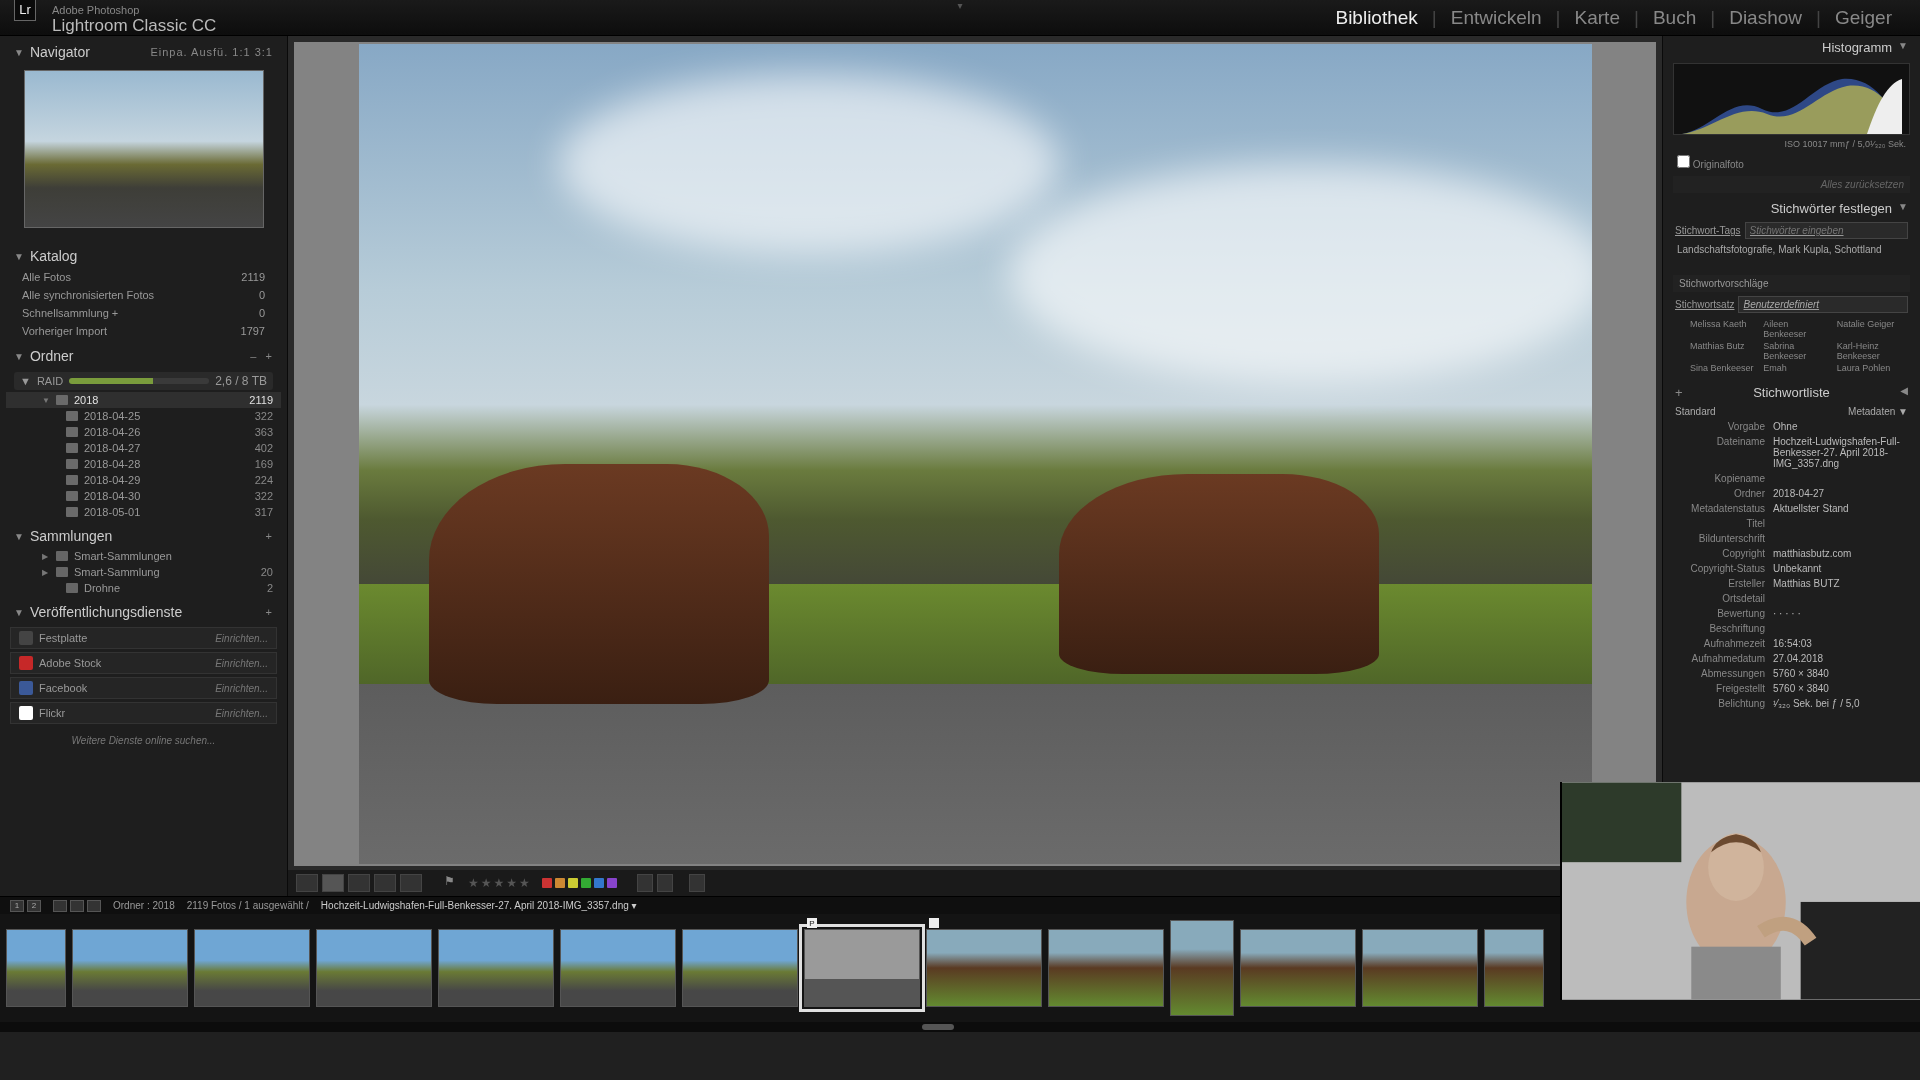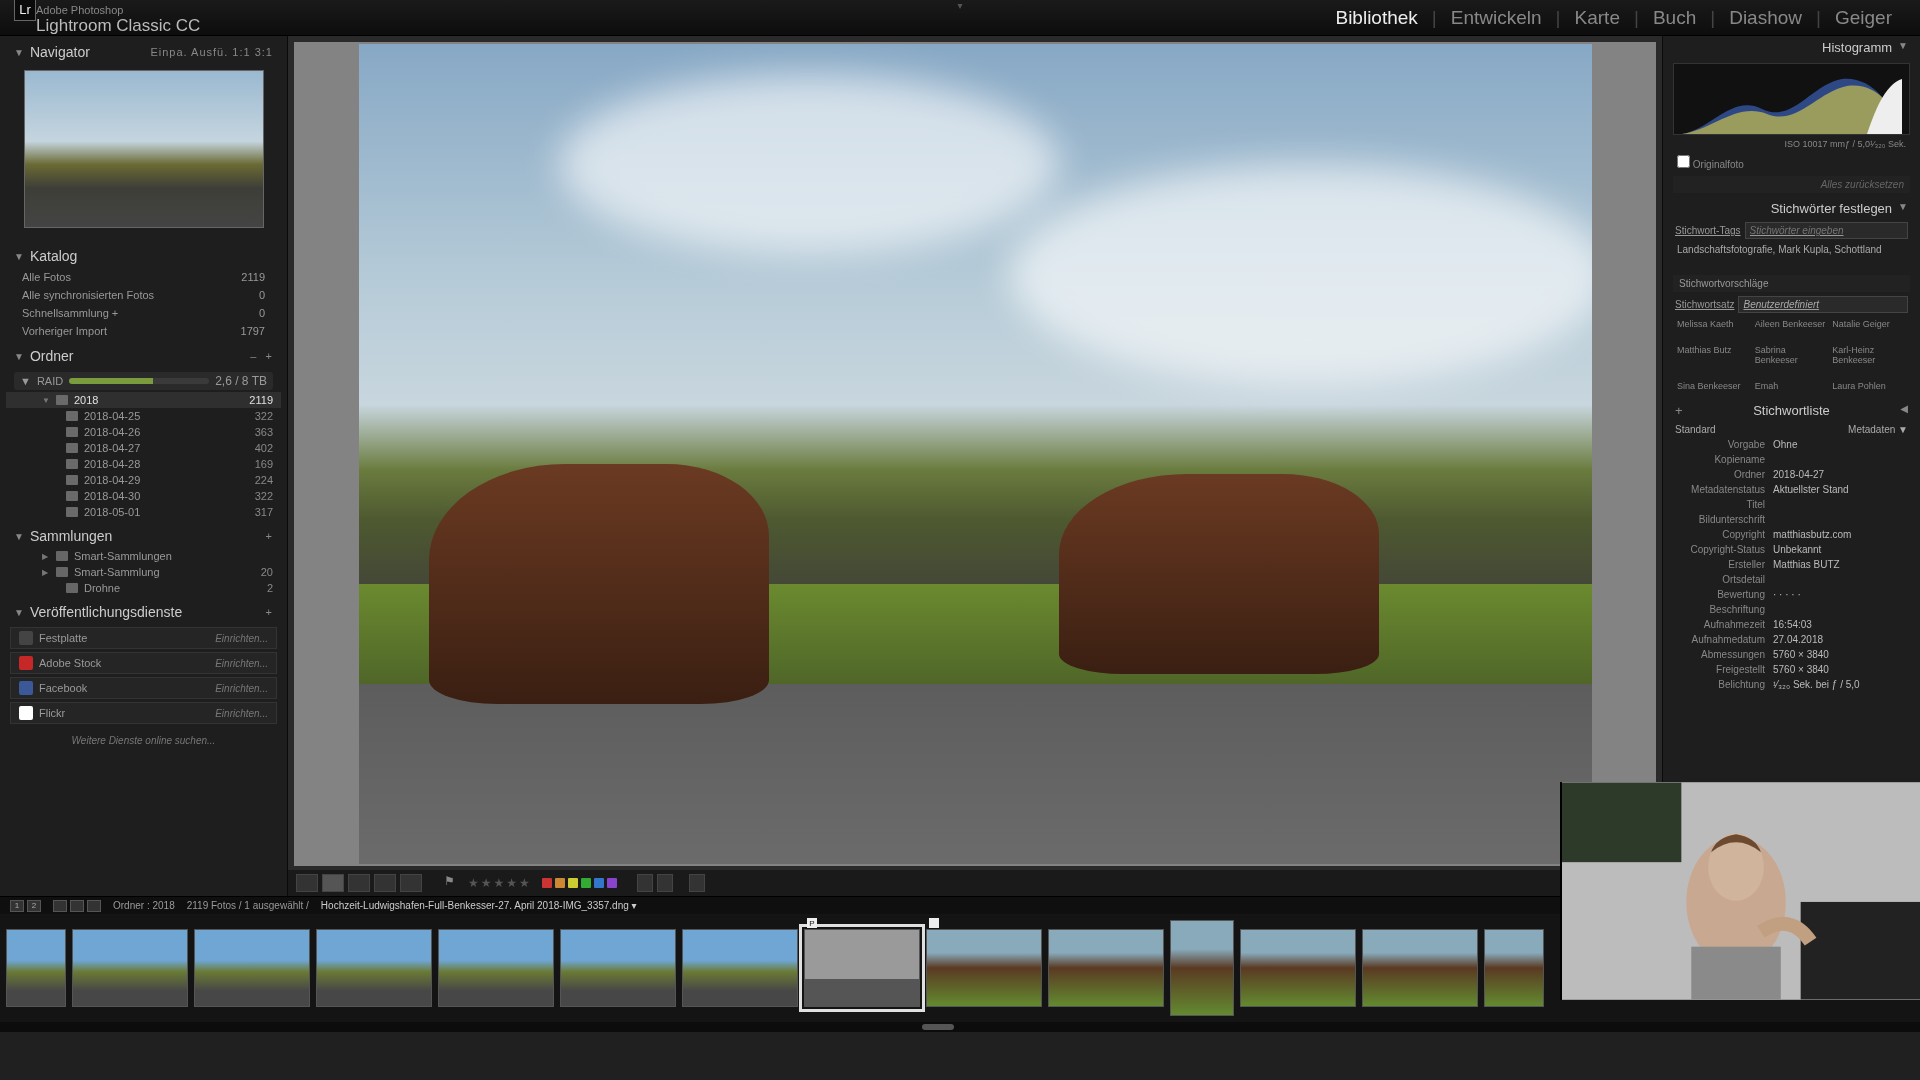--- a/index.html
+++ b/index.html
@@ -1,20 +1,20 @@
 <!DOCTYPE html>
 <html><head>
 <meta charset="utf-8">
 <style>
 * { margin: 0; padding: 0; box-sizing: border-box; font-family: "Helvetica Neue", Arial, sans-serif; }
 body { background: #202020; color: #ccc; width: 1920px; height: 1080px; overflow: hidden; font-size: 12px; position: relative; }
 
 
 .header { height: 36px; background: linear-gradient(#1a1a1a,#0d0d0d); display: flex; align-items: center; justify-content: space-between; padding: 0 14px; border-bottom: 1px solid #000; }
-.brand { display: flex; align-items: baseline; gap: 0; }
+.brand { display: flex; align-items: baseline; gap: 16px; }
 .lr-icon { width: 22px; height: 22px; background: #0a0a0a; border: 1px solid #666; color: #eee; font-size: 13px; display: flex; align-items: center; justify-content: center; font-weight: 300; }
 .brand-text { color: #bbb; font-size: 17px; font-weight: 300; }
 .modules { display: flex; gap: 0; color: #888; font-size: 19px; font-weight: 300; }
 .module { padding: 0 14px; cursor: pointer; }
 .module.active { color: #eee; }
 .divider { color: #444; }
 
 
 .main { display: flex; height: 860px; }
 
@@ -67,21 +67,21 @@
 .panel-hdr-r { display: flex; justify-content: flex-end; align-items: flex-start; gap: 6px; color: #ccc; padding: 4px 6px; font-size: 13px; }
 .panel-hdr-r .tri { font-size: 10px; color: #888; }
 .histogram { height: 72px; margin: 4px; background: #111; border: 1px solid #333; position: relative; overflow: hidden; }
 .histo-curve { position: absolute; bottom: 0; left: 8px; right: 8px; height: 60px; }
 .histo-info { display: flex; justify-content: flex-end; font-size: 9px; color: #888; padding: 0 8px 4px; }
 .reset-bar { background: #222; margin: 4px; padding: 3px 6px; text-align: right; font-style: italic; color: #666; font-size: 10px; }
 .kw-input { display: flex; gap: 4px; align-items: center; padding: 2px 6px; font-size: 10px; color: #999; text-decoration: underline; }
 .kw-input input { flex: 1; background: #2a2a2a; border: 1px solid #444; color: #aaa; font-size: 10px; padding: 2px 4px; font-style: italic; }
 .kw-list { padding: 3px 8px 18px; font-size: 10px; color: #aaa; }
 .kw-suggest { background: #222; margin: 2px 4px; padding: 3px 6px; font-size: 10px; color: #999; }
-.names-grid { display: grid; grid-template-columns: 1fr 1fr 1fr; gap: 16px 4px; font-size: 9px; color: #888; padding: 4px 8px 8px; }
+.names-grid { display: grid; grid-template-columns: 1fr 1fr 1fr; gap: 2px 4px; font-size: 9px; color: #888; padding: 4px 8px 8px; margin-left: 13px; }
 .meta-row { display: flex; font-size: 10px; color: #999; padding: 2px 6px; gap: 8px; }
 .meta-row .lbl { width: 90px; text-align: right; color: #888; }
 .meta-row .val { flex: 1; color: #bbb; }
 .meta-select-bar { display: flex; justify-content: space-between; padding: 2px 6px; font-size: 10px; color: #aaa; }
 
 
 .info-strip { height: 18px; background: #0f0f0f; border-top: 1px solid #000; display: flex; align-items: center; gap: 12px; padding: 0 10px; font-size: 10px; color: #999; }
 .filmstrip { height: 108px; background: #141414; display: flex; align-items: center; padding: 4px 6px; gap: 6px; overflow: hidden; }
 .thumb { width: 116px; height: 78px; background: #333; border: 1px solid #555; position: relative; cursor: pointer; flex-shrink: 0; }
 .thumb.sel { outline: 3px solid #e0e0e0; outline-offset: 2px; }
@@ -370,20 +370,24 @@
     <div class="meta-select-bar">
       <span>Standard</span>
       <span><span>Metadaten</span> <span class="tri">▼</span></span>
     </div>
     <div class="meta-row">
         <span class="lbl">Vorgabe</span>
         <span class="val">Ohne</span>
       </div>
     <div id="meta-rows">
         <div class="meta-row">
+          <span class="lbl">Dateiname</span>
+          <span class="val">Hochzeit-Ludwigshafen-Full-Benkesser-27. April 2018-IMG_3357.dng</span>
+        </div>
+        <div class="meta-row">
           <span class="lbl">Kopiename</span>
           <span class="val"></span>
         </div>
         <div class="meta-row">
           <span class="lbl">Ordner</span>
           <span class="val">2018-04-27</span>
         </div>
         <div class="meta-row">
           <span class="lbl">Metadatenstatus</span>
           <span class="val">Aktuellster Stand</span>

